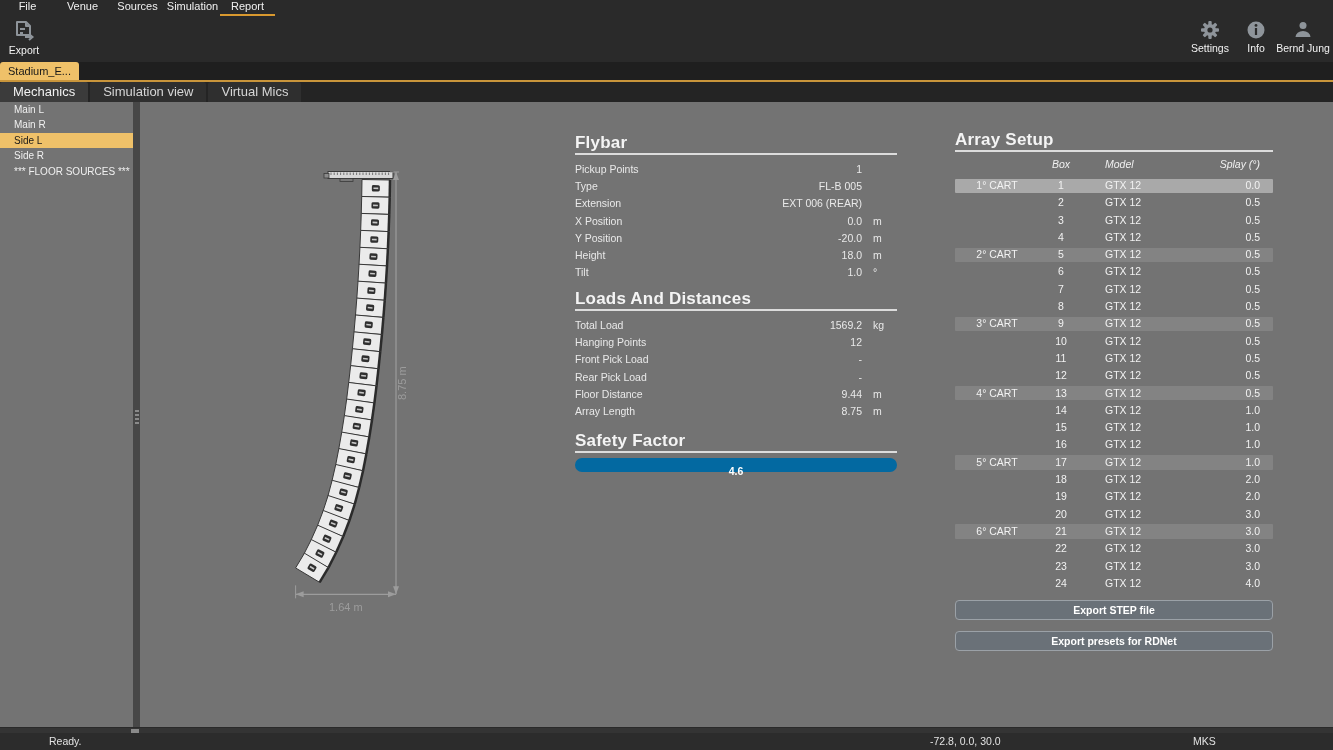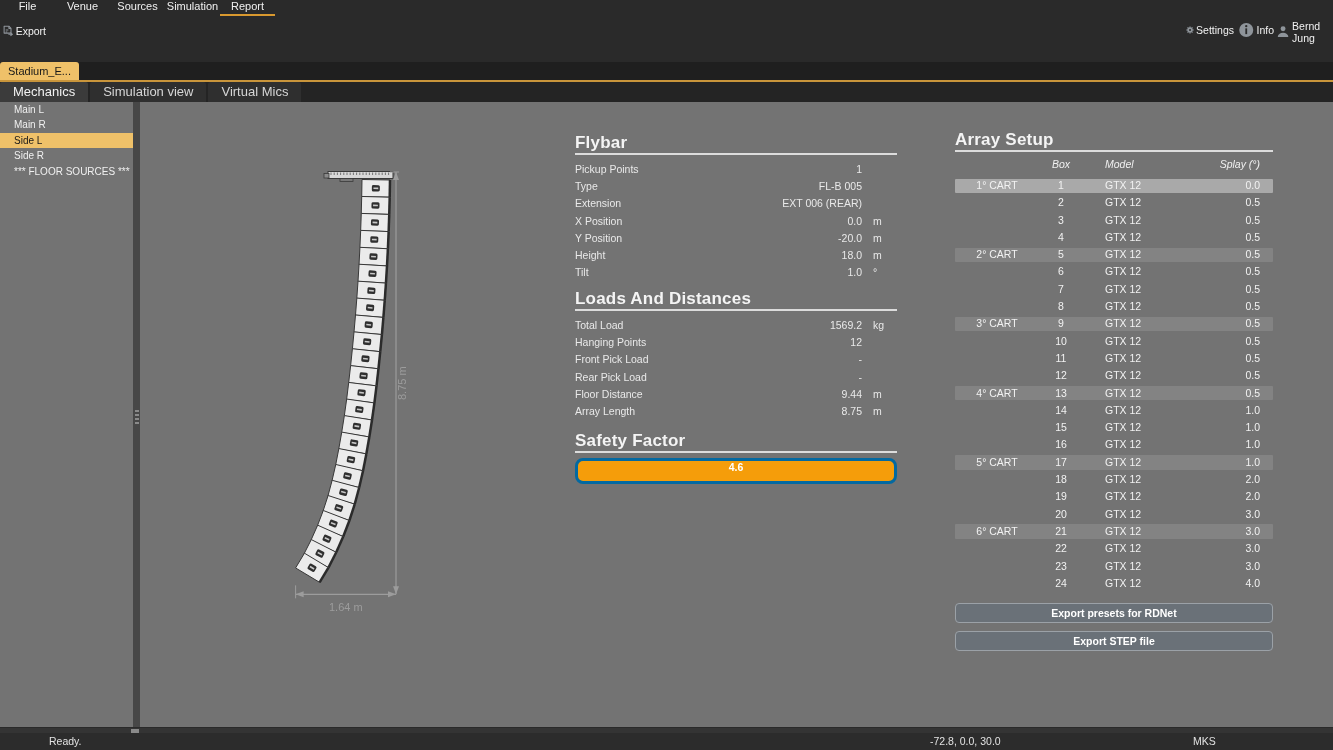--- a/index.html
+++ b/index.html
@@ -9,21 +9,21 @@
     font-family:"Liberation Sans", sans-serif; background:#3b3b3b; color:#e8e8e8;
   }
   
   .menubar { position:absolute; left:0; top:0; width:100%; height:16px;
     background:#2a2a2a; display:flex; align-items:flex-end; }
   .menu-item { width:55px; text-align:center; font-size:11px; color:#f0f0f0;
     line-height:13px; padding-bottom:1px; border-bottom:2px solid transparent; cursor:default; }
   .menu-item.active { border-bottom-color:#d9992f; }
   
   .toolbar { position:absolute; left:0; top:16px; width:100%; height:46px; background:#2a2a2a; }
-  .tool-btn { position:absolute; top:4px; display:flex; flex-direction:row; align-items:center; gap:2px; }
+  .tool-btn { position:absolute; top:4px; display:flex; flex-direction:column; align-items:center; gap:2px; }
   .tool-btn .lbl { font-size:10.5px; color:#f2f2f2; }
   .tb-export { left:2px; width:44px; }
   .tb-settings { left:1186px; width:48px; }
   .tb-info { left:1238px; width:36px; }
   .tb-user { left:1276px; width:54px; }
   
   .tabstrip { position:absolute; left:0; top:62px; width:100%; height:20px;
     background:#1f1f1f; border-bottom:2px solid #c9953b; display:flex; align-items:flex-end; }
   .doc-tab { height:18px; background:#efc169; color:#191919; font-size:11px;
     line-height:18px; padding:0 8px; border-radius:3px 3px 0 0; min-width:66px;margin-top:20px; }
@@ -46,21 +46,21 @@
   
   .col-mid { position:absolute; left:575px; width:322px; }
   .sec-title { font-size:17px; font-weight:600; color:#f4f4f4; letter-spacing:.2px;
     padding-bottom:5px; border-bottom:2px solid #dcdcdc; height:22px; }
   .kv-rows { margin-top:5px; }
   .kv-row { height:17.3px; display:flex; align-items:center; font-size:10.5px; color:#e9e9e9; }
   .kv-label { flex:0 0 auto; }
   .kv-spacer { flex:1; }
   .kv-value { text-align:right; }
   .kv-unit { width:24px; margin-left:11px; }
-  .safety-bar { margin-top:5px; height:26px; border-radius:8px; border:3px solid #0369a1;
+  .safety-bar { margin-top:5px; height:14px; border-radius:8px; border:7px solid #0369a1;
     color:#fff; font-size:10.5px; font-weight:bold; text-align:center; line-height:12px; }
   
   .col-right { position:absolute; left:955px; top:28px; width:318px; }
   .thead { position:relative; height:25px; font-size:10.5px; font-style:italic; color:#f0f0f0; }
   .thead span, .trow span { position:absolute; top:0; line-height:17.3px; z-index:1; }
   .thead span { line-height:25px; }
   .trow { position:relative; height:17.3px; font-size:10.5px; color:#f2f2f2; }
   .c-cart  { left:0; width:84px; text-align:center; }
   .c-box   { left:84px; width:44px; text-align:center; }
   .c-model { left:150px; width:96px; }
@@ -571,22 +571,22 @@
             <span class="c-box">23</span>
             <span class="c-model">GTX 12</span>
             <span class="c-splay">3.0</span>
           </div>
           <div class="trow">
             <span class="c-box">24</span>
             <span class="c-model">GTX 12</span>
             <span class="c-splay">4.0</span>
           </div>
         </div>
+      <div class="export-btn btn-step">Export STEP file</div>
       <div class="export-btn btn-rdnet">Export presets for RDNet</div>
-      <div class="export-btn btn-step">Export STEP file</div>
     </div>
   </div>
 
   <div class="bottom-strip">
     <div class="hgrip"></div>
   </div>
   <div class="statusbar">
     <span class="sb-left">Ready.</span>
     <span class="sb-mid">-72.8, 0.0, 30.0</span>
     <span class="sb-right">MKS</span>

